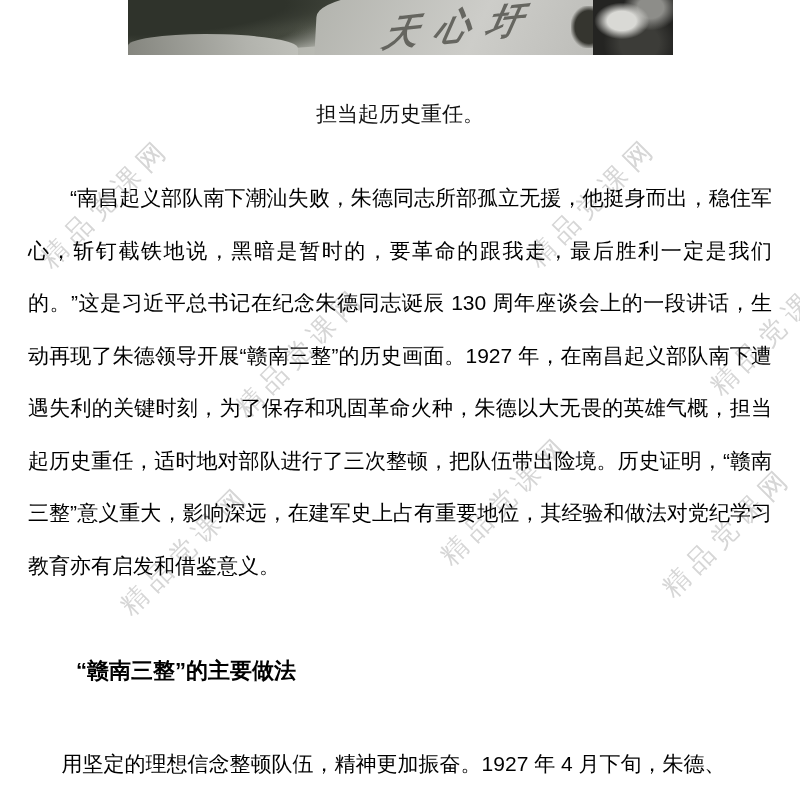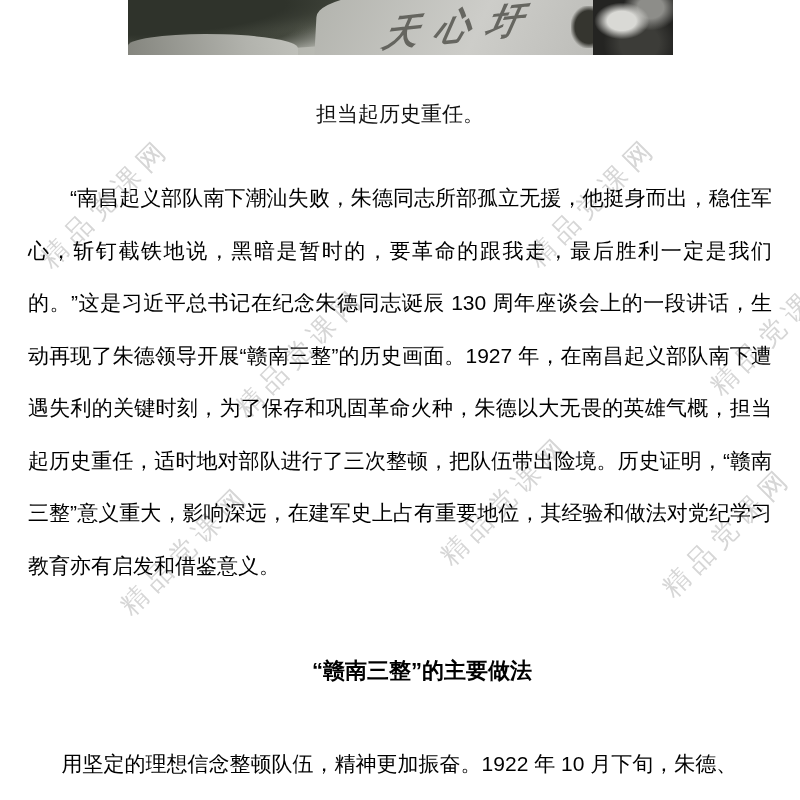--- a/index.html
+++ b/index.html
@@ -74,21 +74,21 @@
   }
 
   
   .body-text{
     margin:0 28px;font-size:21px;line-height:52.5px;
     text-align:justify;text-justify:inter-ideograph;color:#000;
   }
   .para1{margin-top:45px;text-indent:2em;}
   .heading{
     margin:53px 32px 0 32px;font-size:22px;line-height:52.5px;
-    font-weight:bold;text-indent:2em;color:#000;text-align:center;
+    font-weight:bold;text-indent:2em;color:#000;
   }
   .para2{margin-top:40px;text-indent:1.6em;}
 </style>
 </head>
 <body>
 
 <div class="page">
 
   <div class="wm-layer">
     <span class="wm" style="left:105px;top:203px">精品党课网</span>
@@ -110,16 +110,16 @@
       <div class="photo-statue-arm"></div>
       <div class="photo-statues"></div>
     </div>
 
     <div class="caption">担当起历史重任。</div>
 
     <p class="body-text para1">“南昌起义部队南下潮汕失败，朱德同志所部孤立无援，他挺身而出，稳住军心，斩钉截铁地说，黑暗是暂时的，要革命的跟我走，最后胜利一定是我们的。”这是习近平总书记在纪念朱德同志诞辰 130 周年座谈会上的一段讲话，生动再现了朱德领导开展“赣南三整”的历史画面。1927 年，在南昌起义部队南下遭遇失利的关键时刻，为了保存和巩固革命火种，朱德以大无畏的英雄气概，担当起历史重任，适时地对部队进行了三次整顿，把队伍带出险境。历史证明，“赣南三整”意义重大，影响深远，在建军史上占有重要地位，其经验和做法对党纪学习教育亦有启发和借鉴意义。</p>
 
     <h3 class="heading">“赣南三整”的主要做法</h3>
 
-    <p class="body-text para2">用坚定的理想信念整顿队伍，精神更加振奋。1922 年 10 月下旬，朱德、</p>
+    <p class="body-text para2">用坚定的理想信念整顿队伍，精神更加振奋。1927 年 4 月下旬，朱德、</p>
 
   </div>
 </div>
 
 </body></html>

